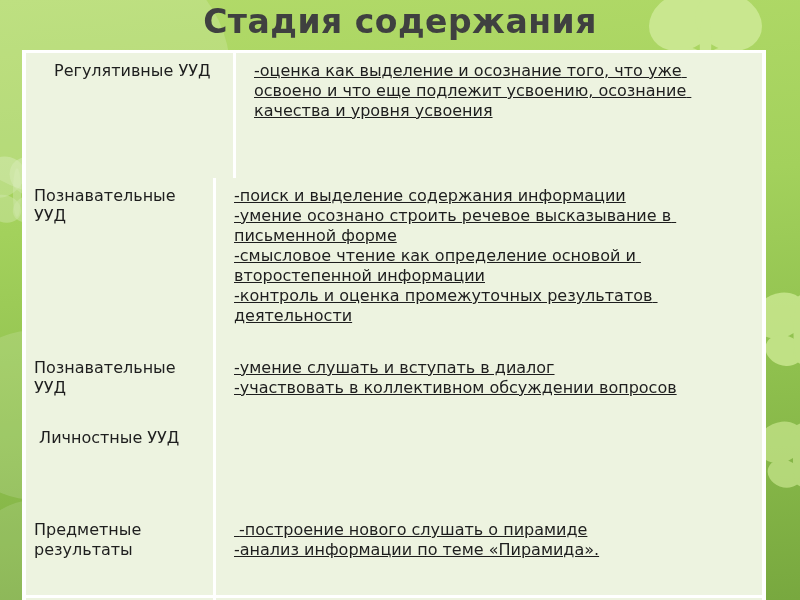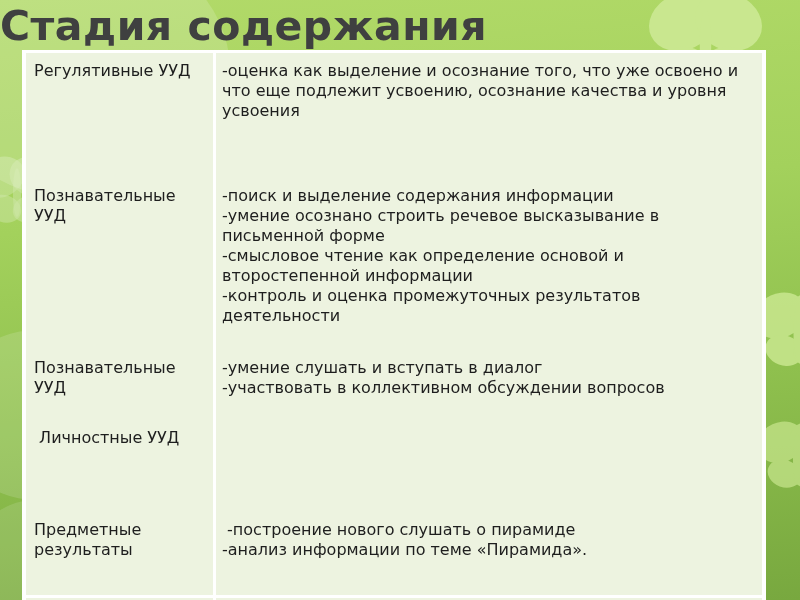--- a/index.html
+++ b/index.html
@@ -19,41 +19,41 @@
   .blob2{left:-50px;top:330px;width:170px;height:170px;background:rgba(255,255,255,0.14);}
   .blob3{left:-30px;top:500px;width:130px;height:130px;background:rgba(255,255,255,0.12);}
   .butterfly svg{display:block;width:100%;height:100%;}
   .bf-tr{left:628px;top:-14px;width:155px;height:115px;}
   .bf-r1{left:748px;top:285px;width:100px;height:95px;opacity:.85;}
   .bf-r2{left:752px;top:415px;width:90px;height:85px;opacity:.7;}
   .bf-l1{left:-28px;top:150px;width:90px;height:85px;opacity:.45;}
 
   .title{
     position:absolute;z-index:3;left:0;top:2px;width:100%;
-    margin:0;
-    font-size:41px;font-weight:600;color:#3f4040;letter-spacing:.5px;
+    text-align:center;margin:0;
+    font-size:33px;font-weight:600;color:#3f4040;letter-spacing:.5px;
   }
 
   .table{
     position:absolute;z-index:2;left:22px;top:50px;width:744px;height:560px;
     background:#edf3e0;
     border-left:4px solid #ffffff;border-right:4px solid #ffffff;border-top:3px solid #ffffff;
     box-sizing:border-box;
     color:#1e1e1e;font-size:16px;line-height:20px;
   }
   .trow{display:grid;grid-template-columns:190px 1fr;}
   .cell-label{
     border-right:3px solid #ffffff;
     padding:8px 12px 0 8px;
     white-space:pre-wrap;
     box-sizing:border-box;
   }
-  .cell-content{padding:8px 8px 0 6px;box-sizing:border-box;}
+  .cell-content{padding:8px 8px 0 18px;box-sizing:border-box;text-decoration:underline;}
   .item{white-space:pre-wrap;}
-  .r1{min-height:125px;}
+  .r1{min-height:125px;margin-left:20px;}
   .r2{min-height:172px;}
   .r3{min-height:70px;}
   .r4{min-height:92px;gap:48px;}
   .r5{min-height:83px;}
   .bottom-strip{
     border-top:3px solid #ffffff;height:30px;
     display:grid;grid-template-columns:190px 1fr;
   }
   .bottom-strip .cell-label{padding:0 0 0 8px;}
 </style>

